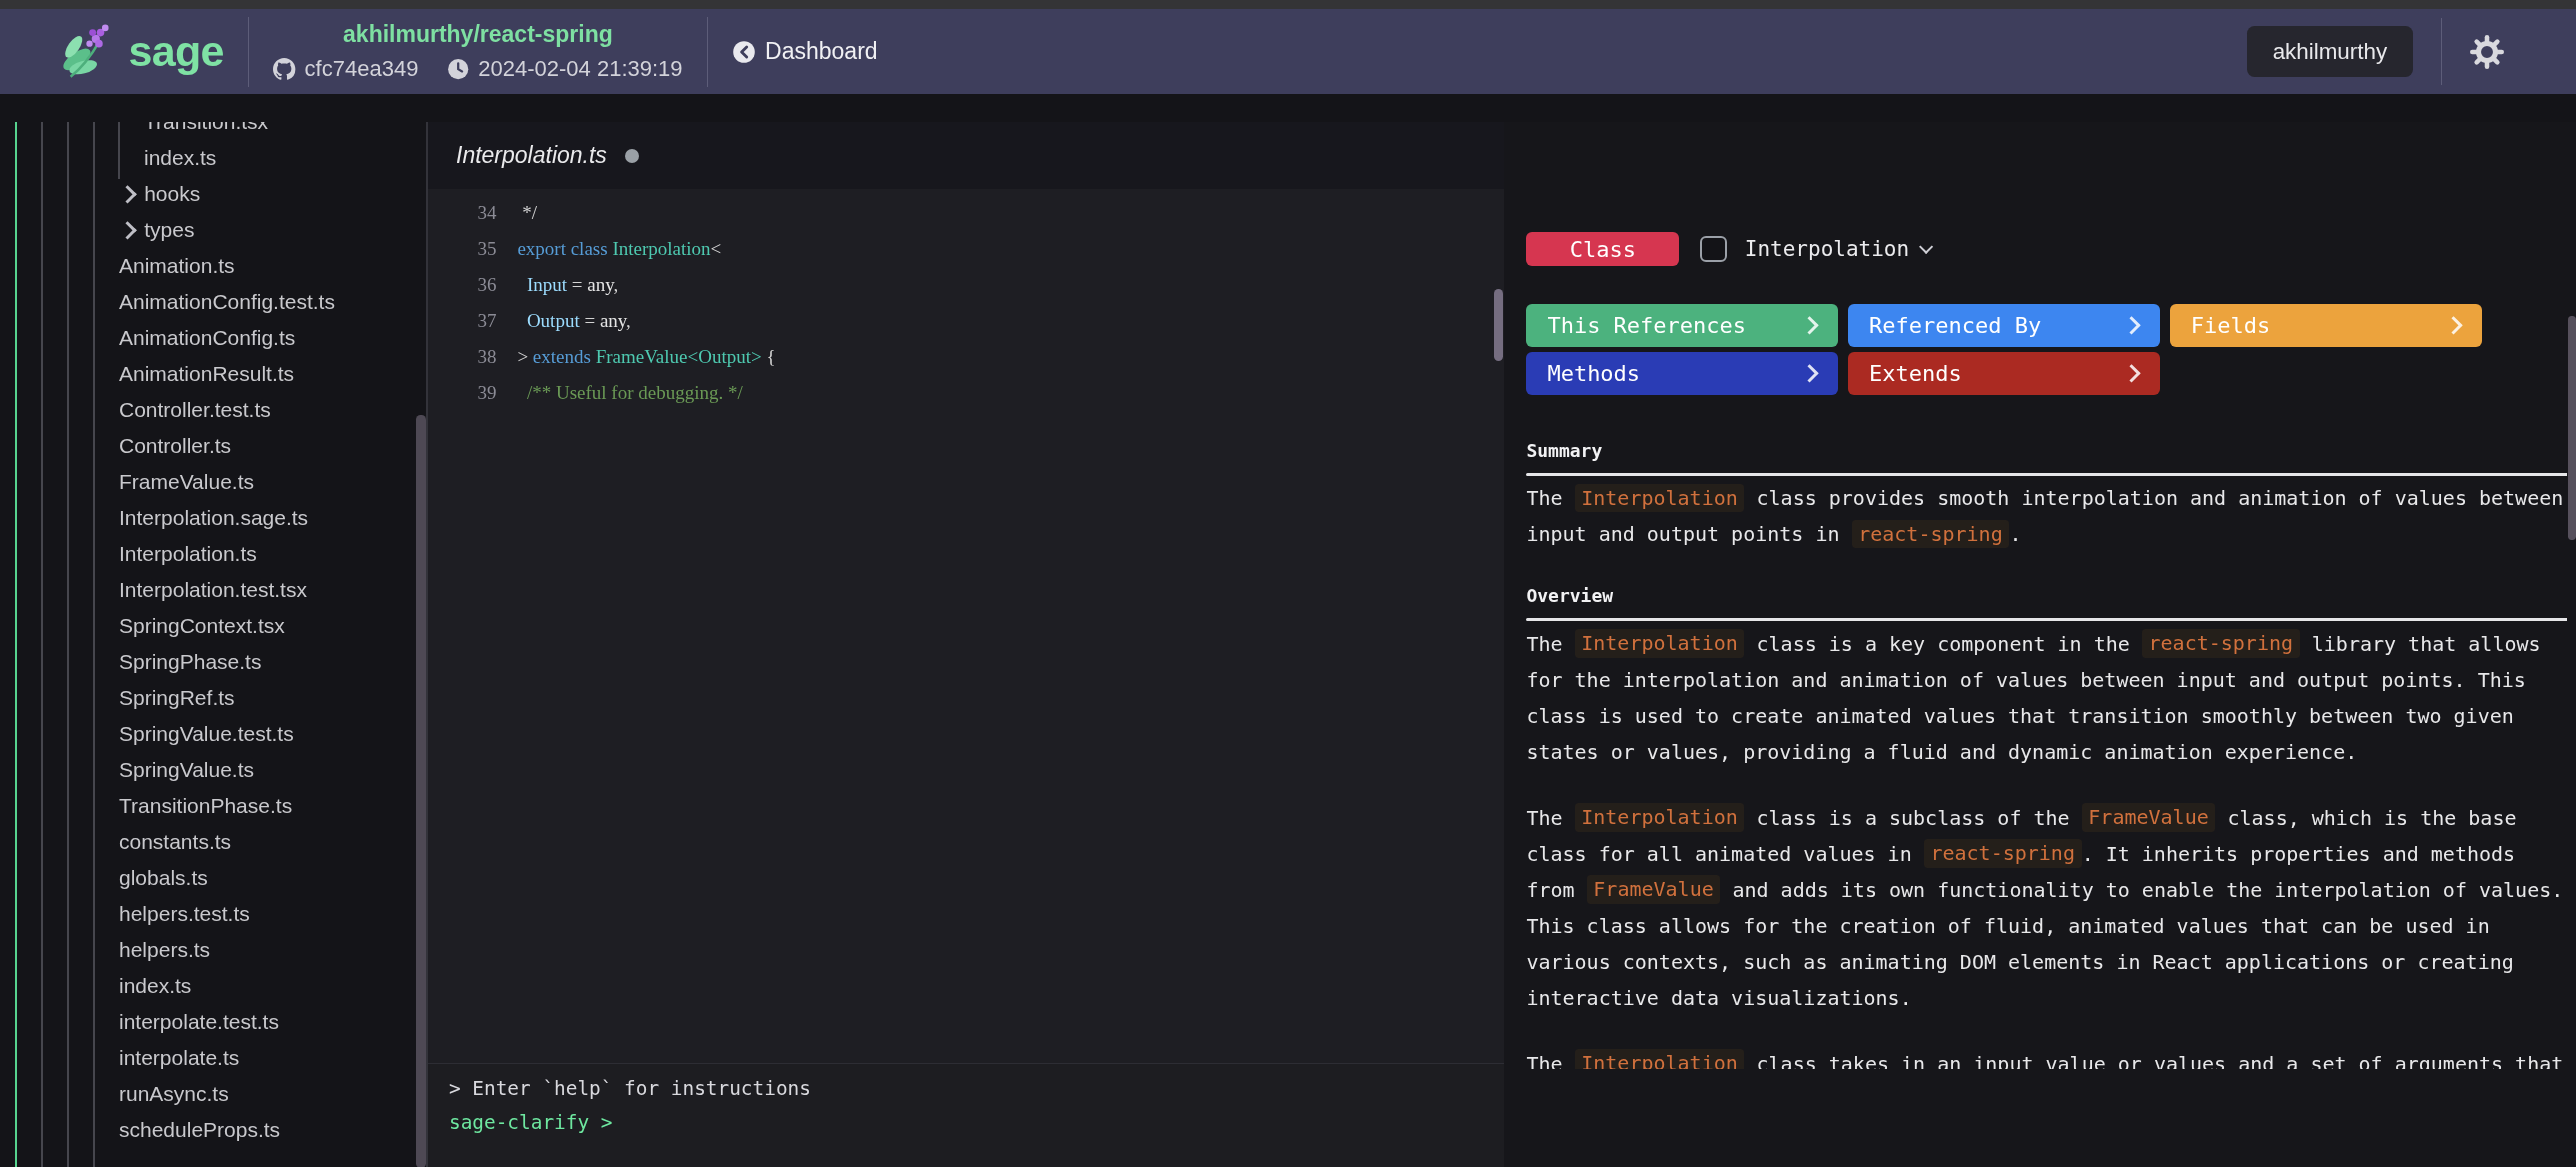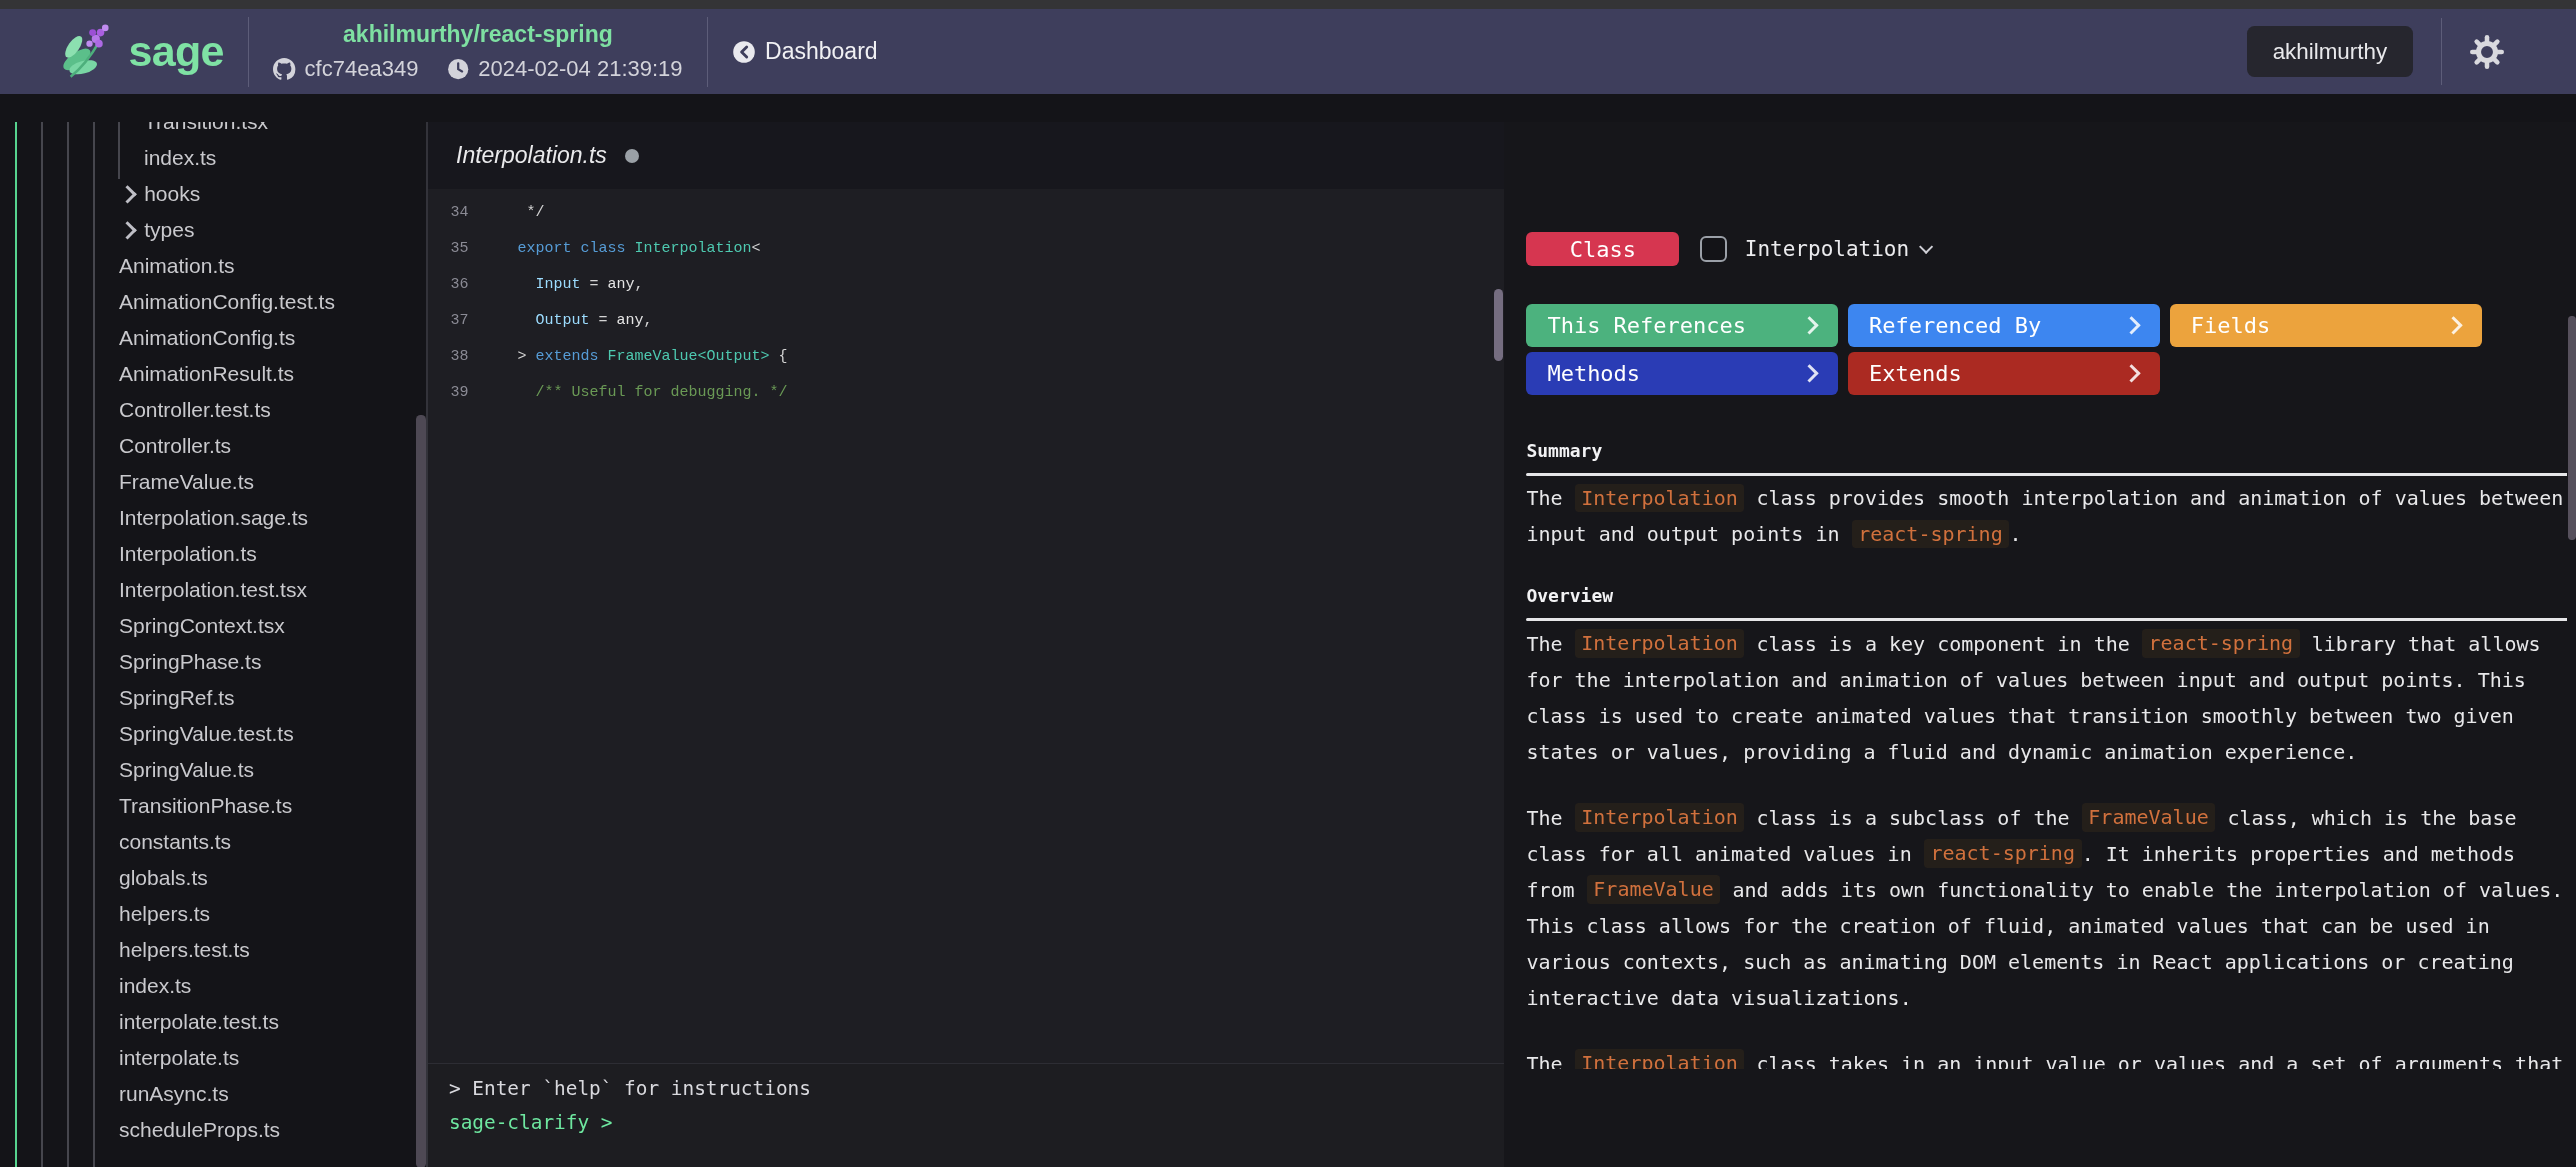--- a/index.html
+++ b/index.html
@@ -37,22 +37,22 @@
   .fold-chev{width:8.2px;height:8.2px;border-width:2.2px;color:#bfbfc6;margin-right:10.5px;flex:none;}
   .sb-thumb{position:absolute;right:0;width:9.7px;top:293px;bottom:0;background:#4e4954;border-radius:4.5px;}
 
   .vsep{position:absolute;left:426px;top:122px;bottom:0;width:2.2px;background:#33333a;}
 
   
   .editor{position:absolute;left:428px;top:122px;width:1076px;bottom:0;background:#1e1e23;}
   .tabbar{height:67px;background:#17171d;display:flex;align-items:center;padding-left:28px;}
   .tab-name{font-style:italic;font-size:23px;color:#eaeaec;}
   .mod-dot{width:14px;height:14px;border-radius:50%;background:#9aa0a6;margin-left:18px;}
-  .code{padding:6px 0 0 22.4px;font-family:Liberation Mono, monospace;font-size:15px;
-    line-height:36px;white-space:pre;}
+  .code{padding:6px 0 0 22.4px;font-family:Liberation Serif, serif;font-size:19px;
+    line-height:36px;white-space:pre;text-align:right;}
   .code-line{display:flex;}
   .ln{width:46px;flex:none;color:#8b8b95;}
   .ct{margin-left:21px;}
   .c-plain{color:#d4d4d4;}
   .c-kw{color:#569cd6;}
   .c-type{color:#4ec9b0;}
   .c-var{color:#9cdcfe;}
   .c-lit{color:#e5e5e5;}
   .c-com{color:#6a9955;}
   .editor-thumb{position:absolute;right:1.5px;top:167px;width:9px;height:72px;background:#756d80;border-radius:4.5px;}
@@ -226,24 +226,24 @@
         <div class="frow d1">
           <span>TransitionPhase.ts</span>
         </div>
         <div class="frow d1">
           <span>constants.ts</span>
         </div>
         <div class="frow d1">
           <span>globals.ts</span>
         </div>
         <div class="frow d1">
+          <span>helpers.test.ts</span>
+        </div>
+        <div class="frow d1">
           <span>helpers.ts</span>
-        </div>
-        <div class="frow d1">
-          <span>helpers.test.ts</span>
         </div>
         <div class="frow d1">
           <span>index.ts</span>
         </div>
         <div class="frow d1">
           <span>interpolate.test.ts</span>
         </div>
         <div class="frow d1">
           <span>interpolate.ts</span>
         </div>

